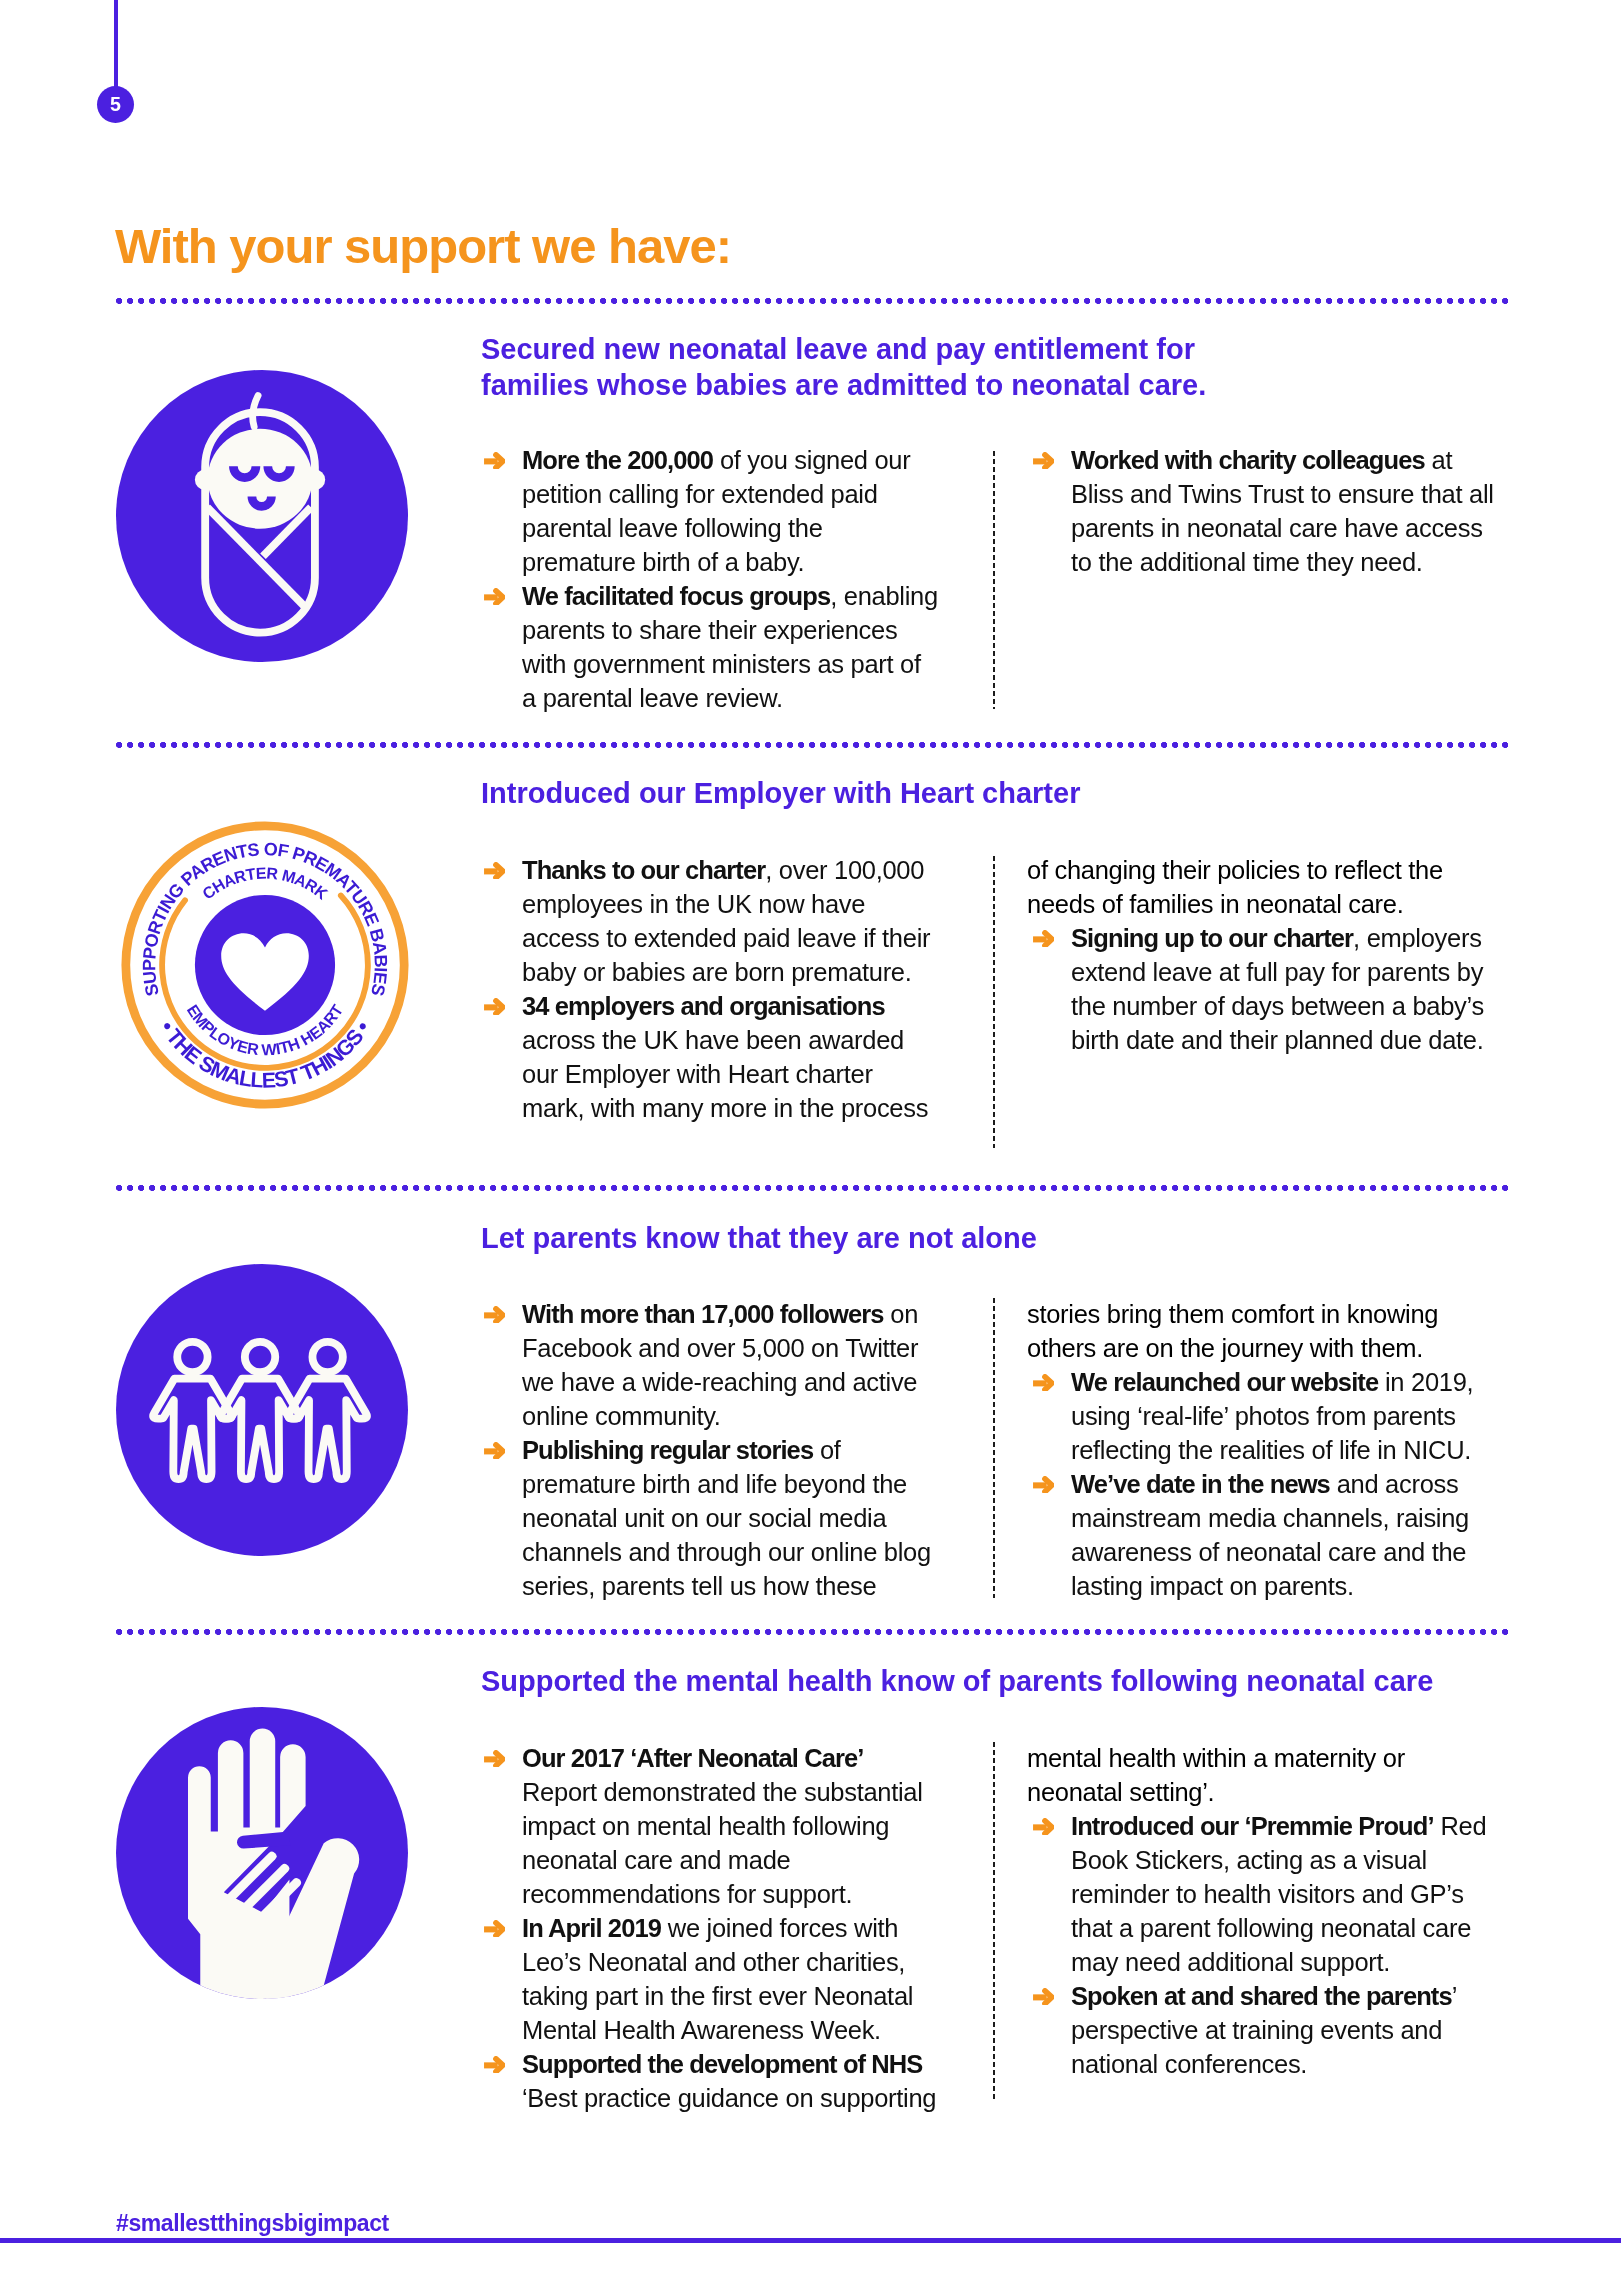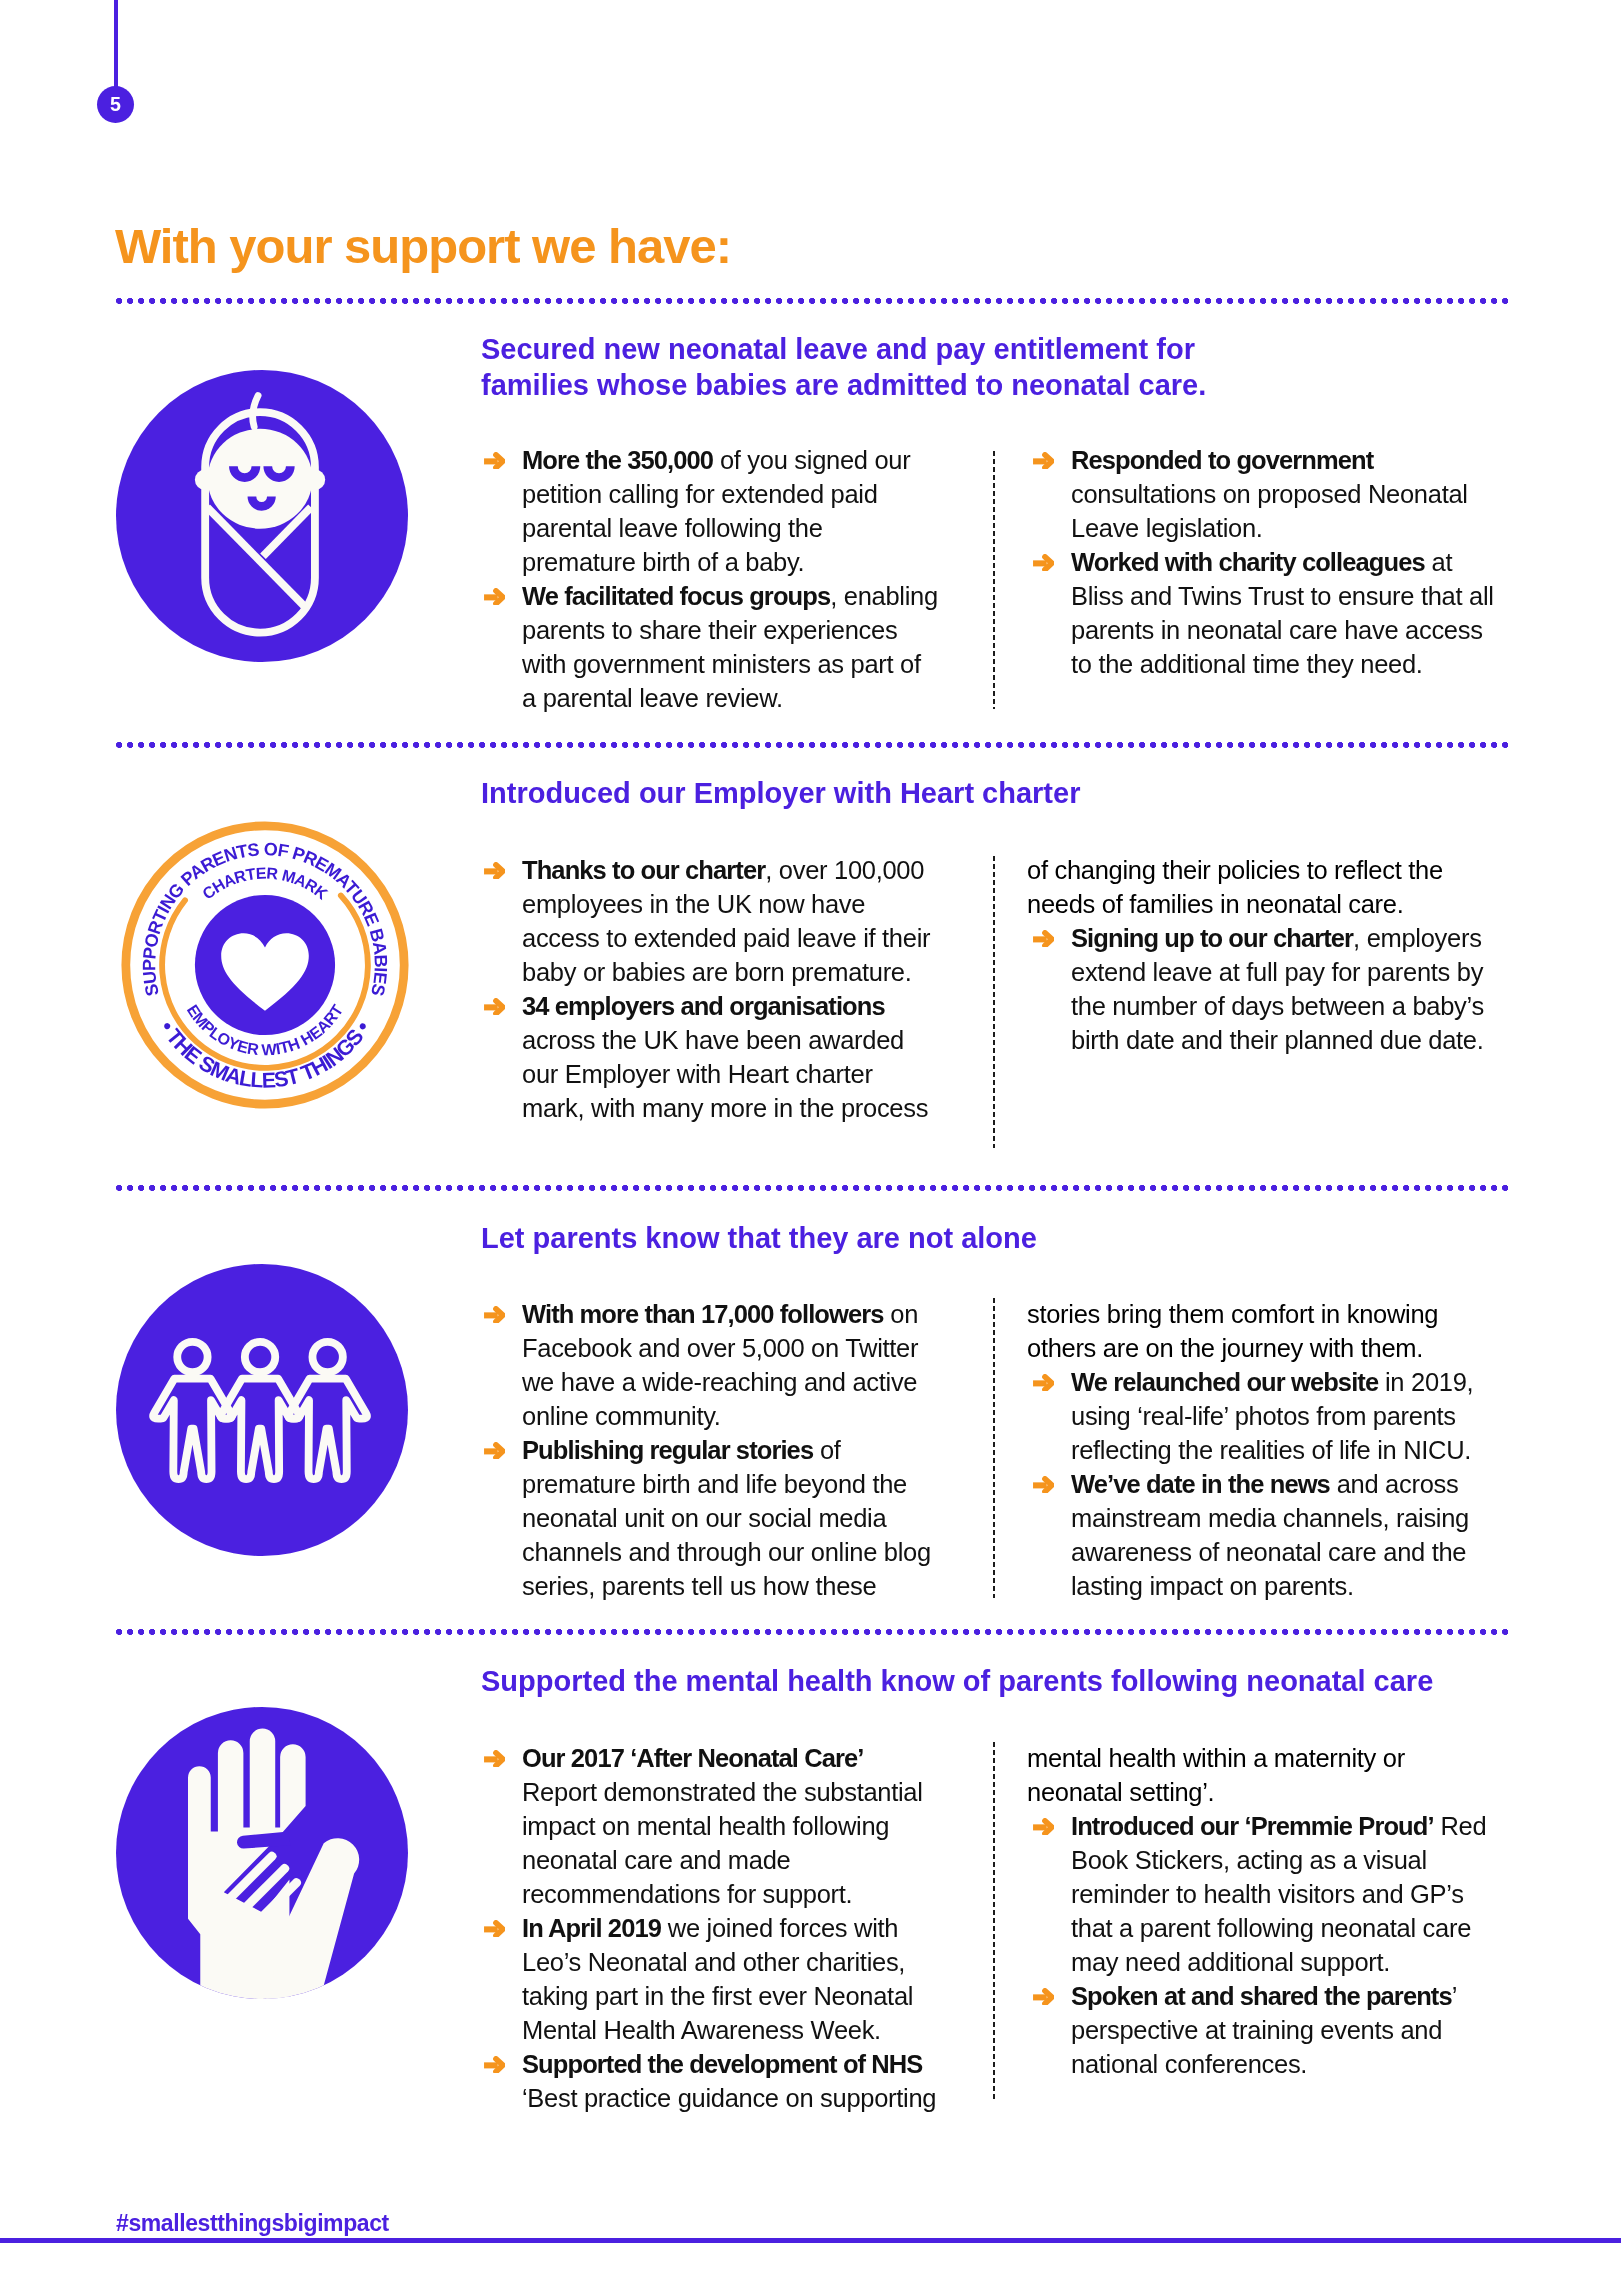--- a/index.html
+++ b/index.html
@@ -93,31 +93,27 @@
           <path d="M138.7 129.2 A9.95 9.95 0 0 0 158.6 129.2"></path>
         </g>
       </svg>
     </div>
     <div class="sec-head" style="top:331px;width:794px">Secured new neonatal leave and pay entitlement for families whose babies are admitted to neonatal care.</div>
     <div class="cols" style="top:443px">
       <div class="col left">
           <p class="bullet"><svg class="arrow" viewBox="0 0 22 18">
               <path d="M0 9.6 H14" fill="none" stroke="#F5941D" stroke-width="6.2" stroke-linecap="butt"></path>
               <path d="M12.2 3 L19.3 9.4 L12.2 16" fill="none" stroke="#F5941D" stroke-width="5.8" stroke-linecap="round" stroke-linejoin="miter"></path>
-            </svg><b>More the 350,000</b><span> of you signed our petition calling for extended paid parental leave following the premature birth of a baby.</span></p>
+            </svg><b>More the 200,000</b><span> of you signed our petition calling for extended paid parental leave following the premature birth of a baby.</span></p>
           <p class="bullet"><svg class="arrow" viewBox="0 0 22 18">
               <path d="M0 9.6 H14" fill="none" stroke="#F5941D" stroke-width="6.2" stroke-linecap="butt"></path>
               <path d="M12.2 3 L19.3 9.4 L12.2 16" fill="none" stroke="#F5941D" stroke-width="5.8" stroke-linecap="round" stroke-linejoin="miter"></path>
             </svg><b>We facilitated focus groups</b><span>, enabling parents to share their experiences with government ministers as part of a parental leave review.</span></p>
         </div>
       <div class="col right">
-          <p class="bullet"><svg class="arrow" viewBox="0 0 22 18">
-              <path d="M0 9.6 H14" fill="none" stroke="#F5941D" stroke-width="6.2" stroke-linecap="butt"></path>
-              <path d="M12.2 3 L19.3 9.4 L12.2 16" fill="none" stroke="#F5941D" stroke-width="5.8" stroke-linecap="round" stroke-linejoin="miter"></path>
-            </svg><b>Responded to government</b><span> consultations on proposed Neonatal Leave legislation.</span></p>
           <p class="bullet"><svg class="arrow" viewBox="0 0 22 18">
               <path d="M0 9.6 H14" fill="none" stroke="#F5941D" stroke-width="6.2" stroke-linecap="butt"></path>
               <path d="M12.2 3 L19.3 9.4 L12.2 16" fill="none" stroke="#F5941D" stroke-width="5.8" stroke-linecap="round" stroke-linejoin="miter"></path>
             </svg><b>Worked with charity colleagues</b><span> at Bliss and Twins Trust to ensure that all parents in neonatal care have access to the additional time they need.</span></p>
         </div>
     </div>
   </div>
 
   <div class="sec">
     <div class="vrule" style="top:856px;height:292px"></div>

